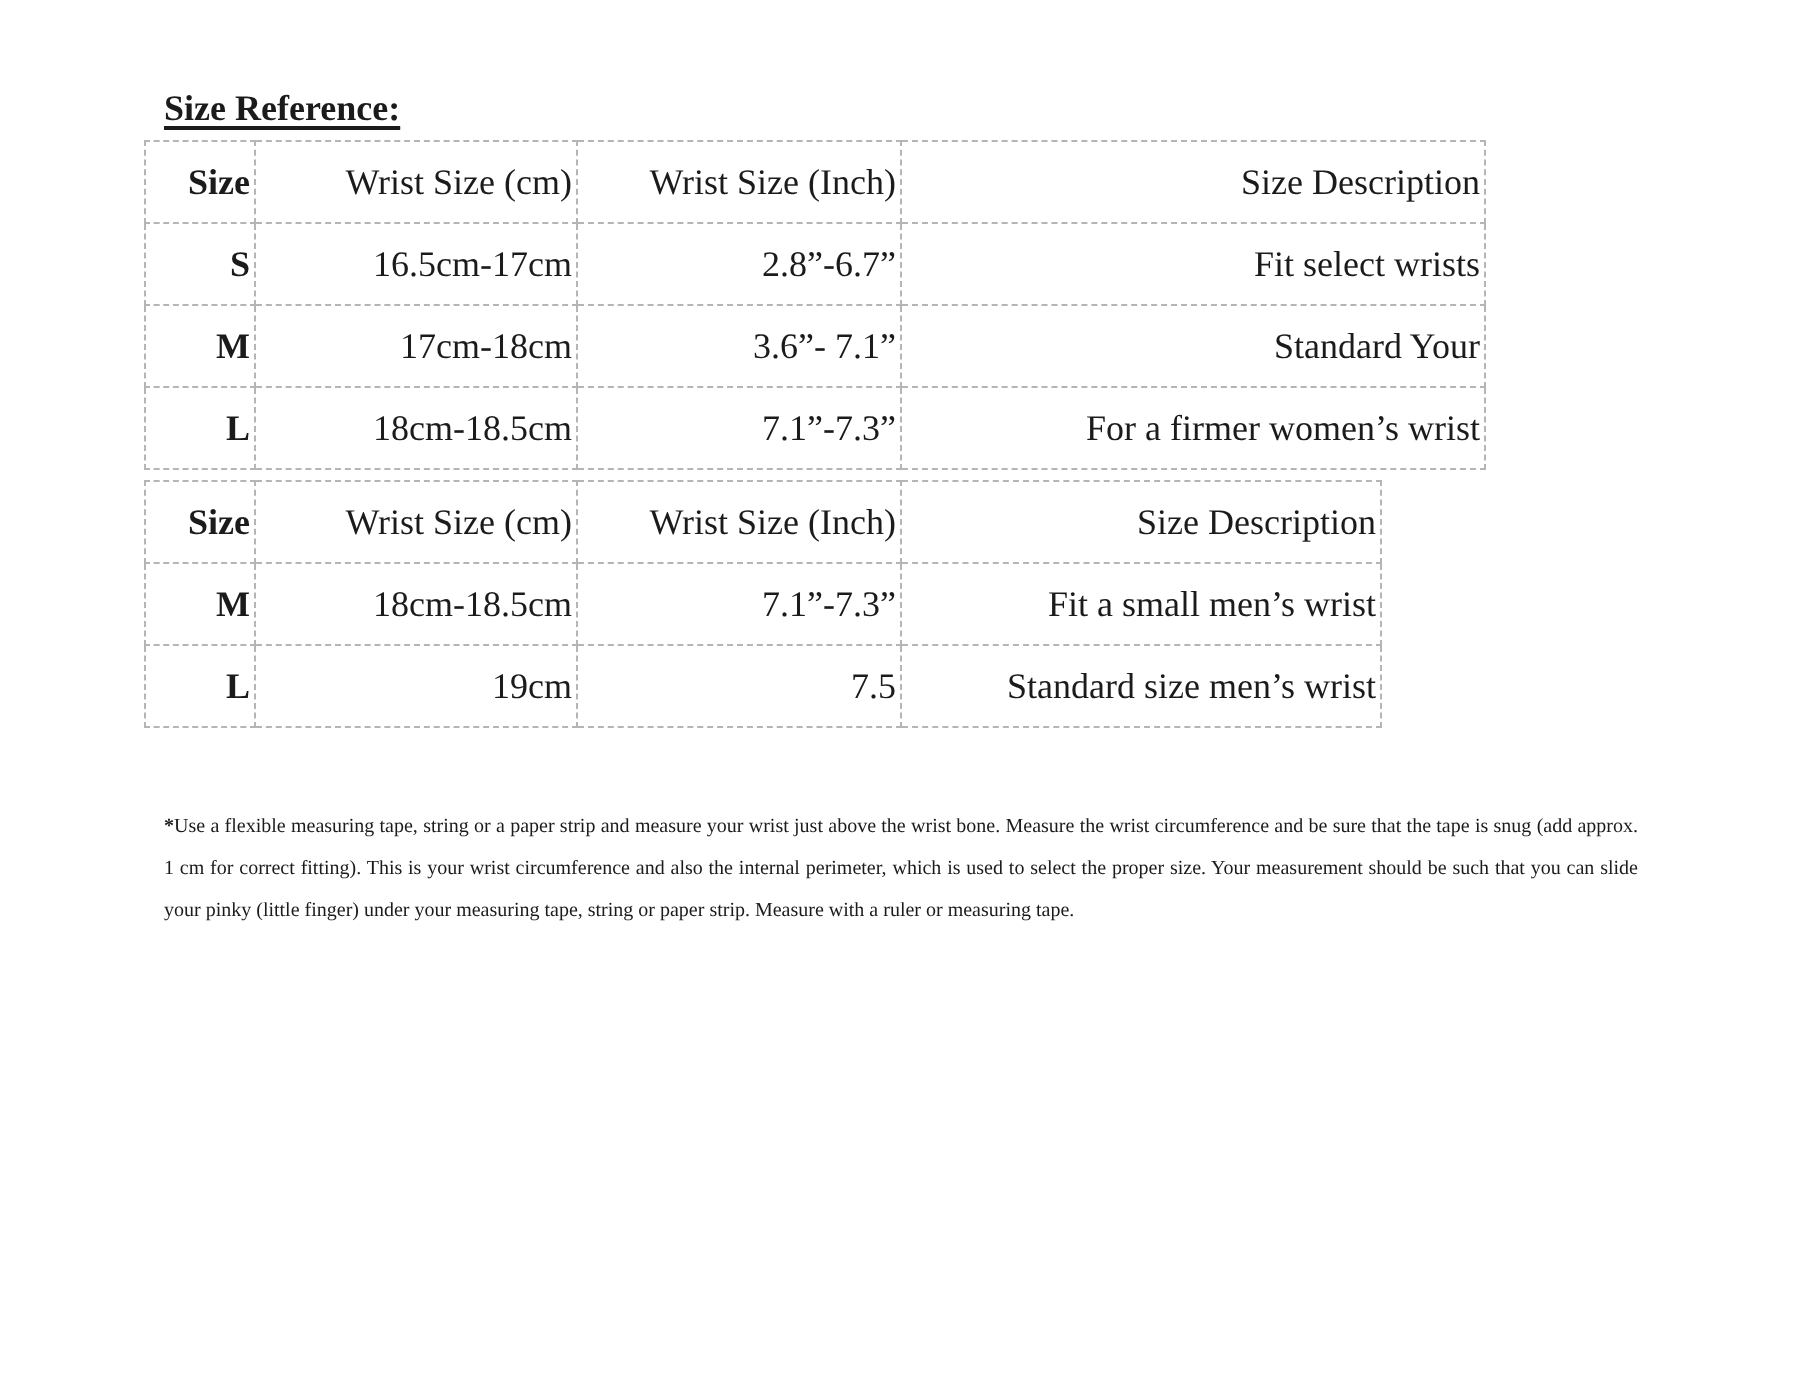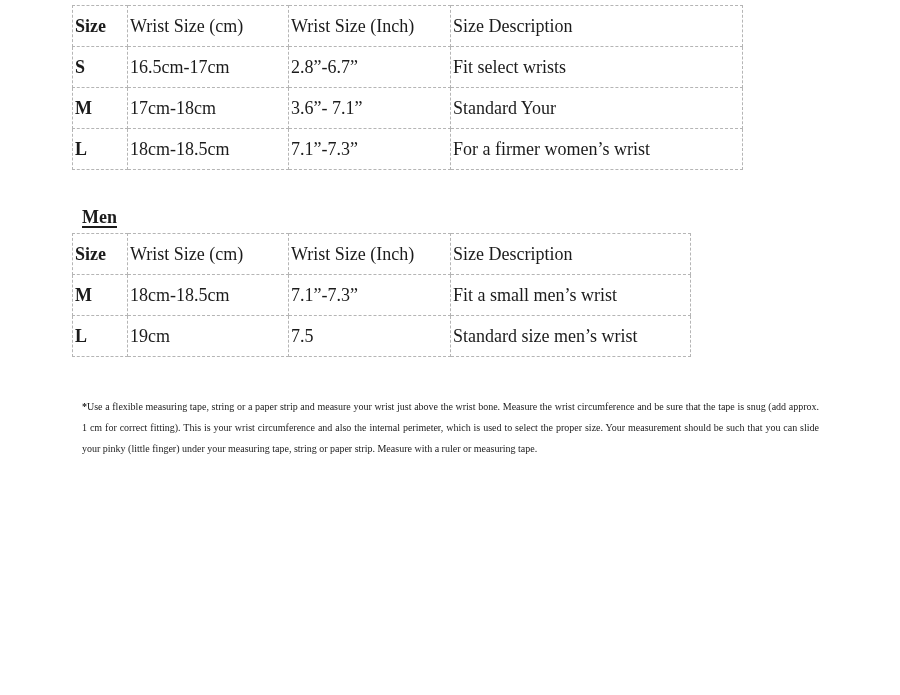--- a/index.html
+++ b/index.html
@@ -40,21 +40,21 @@
   table.size-table {
     border-collapse: collapse;
     margin: 5px 0 0 72px;
     table-layout: fixed;
     font-size: 18px;
   }
   table.size-table th,
   table.size-table td {
     border: 1px dashed #b5b5b5;
     height: 40px;
-    text-align: left;
+    text-align: right;
     vertical-align: middle;
     padding: 0 2px;
     font-weight: normal;
     overflow: hidden;
     white-space: nowrap;
     margin-left: 30px;
   }
   table.size-table th.size-col,
   table.size-table td.size-col {
     font-weight: bold;
@@ -73,20 +73,21 @@
   }
   .note .marker {
     font-weight: bold;
   }
 </style>
 </head>
 <body>
 
 <div class="page">
 
+  <div class="doc-title">Size Reference:</div>
 
 
   <table class="size-table">
     <colgroup>
       <col class="w-col-size">
         <col class="w-col-cm">
         <col class="w-col-inch">
         <col class="w-col-desc">
     </colgroup>
     <thead>
@@ -112,21 +113,20 @@
       </tr>
       <tr>
         <td class="size-col">L</td>
         <td>18cm-18.5cm</td>
         <td>7.1”-7.3”</td>
         <td>For a firmer women’s wrist</td>
       </tr>
     </tbody>
   </table>
 
-  <div class="section-heading men">Men</div>
 
   <table class="size-table">
     <colgroup>
       <col class="w-col-size">
         <col class="w-col-cm">
         <col class="w-col-inch">
         <col class="m-col-desc">
     </colgroup>
     <thead>
       <tr>

